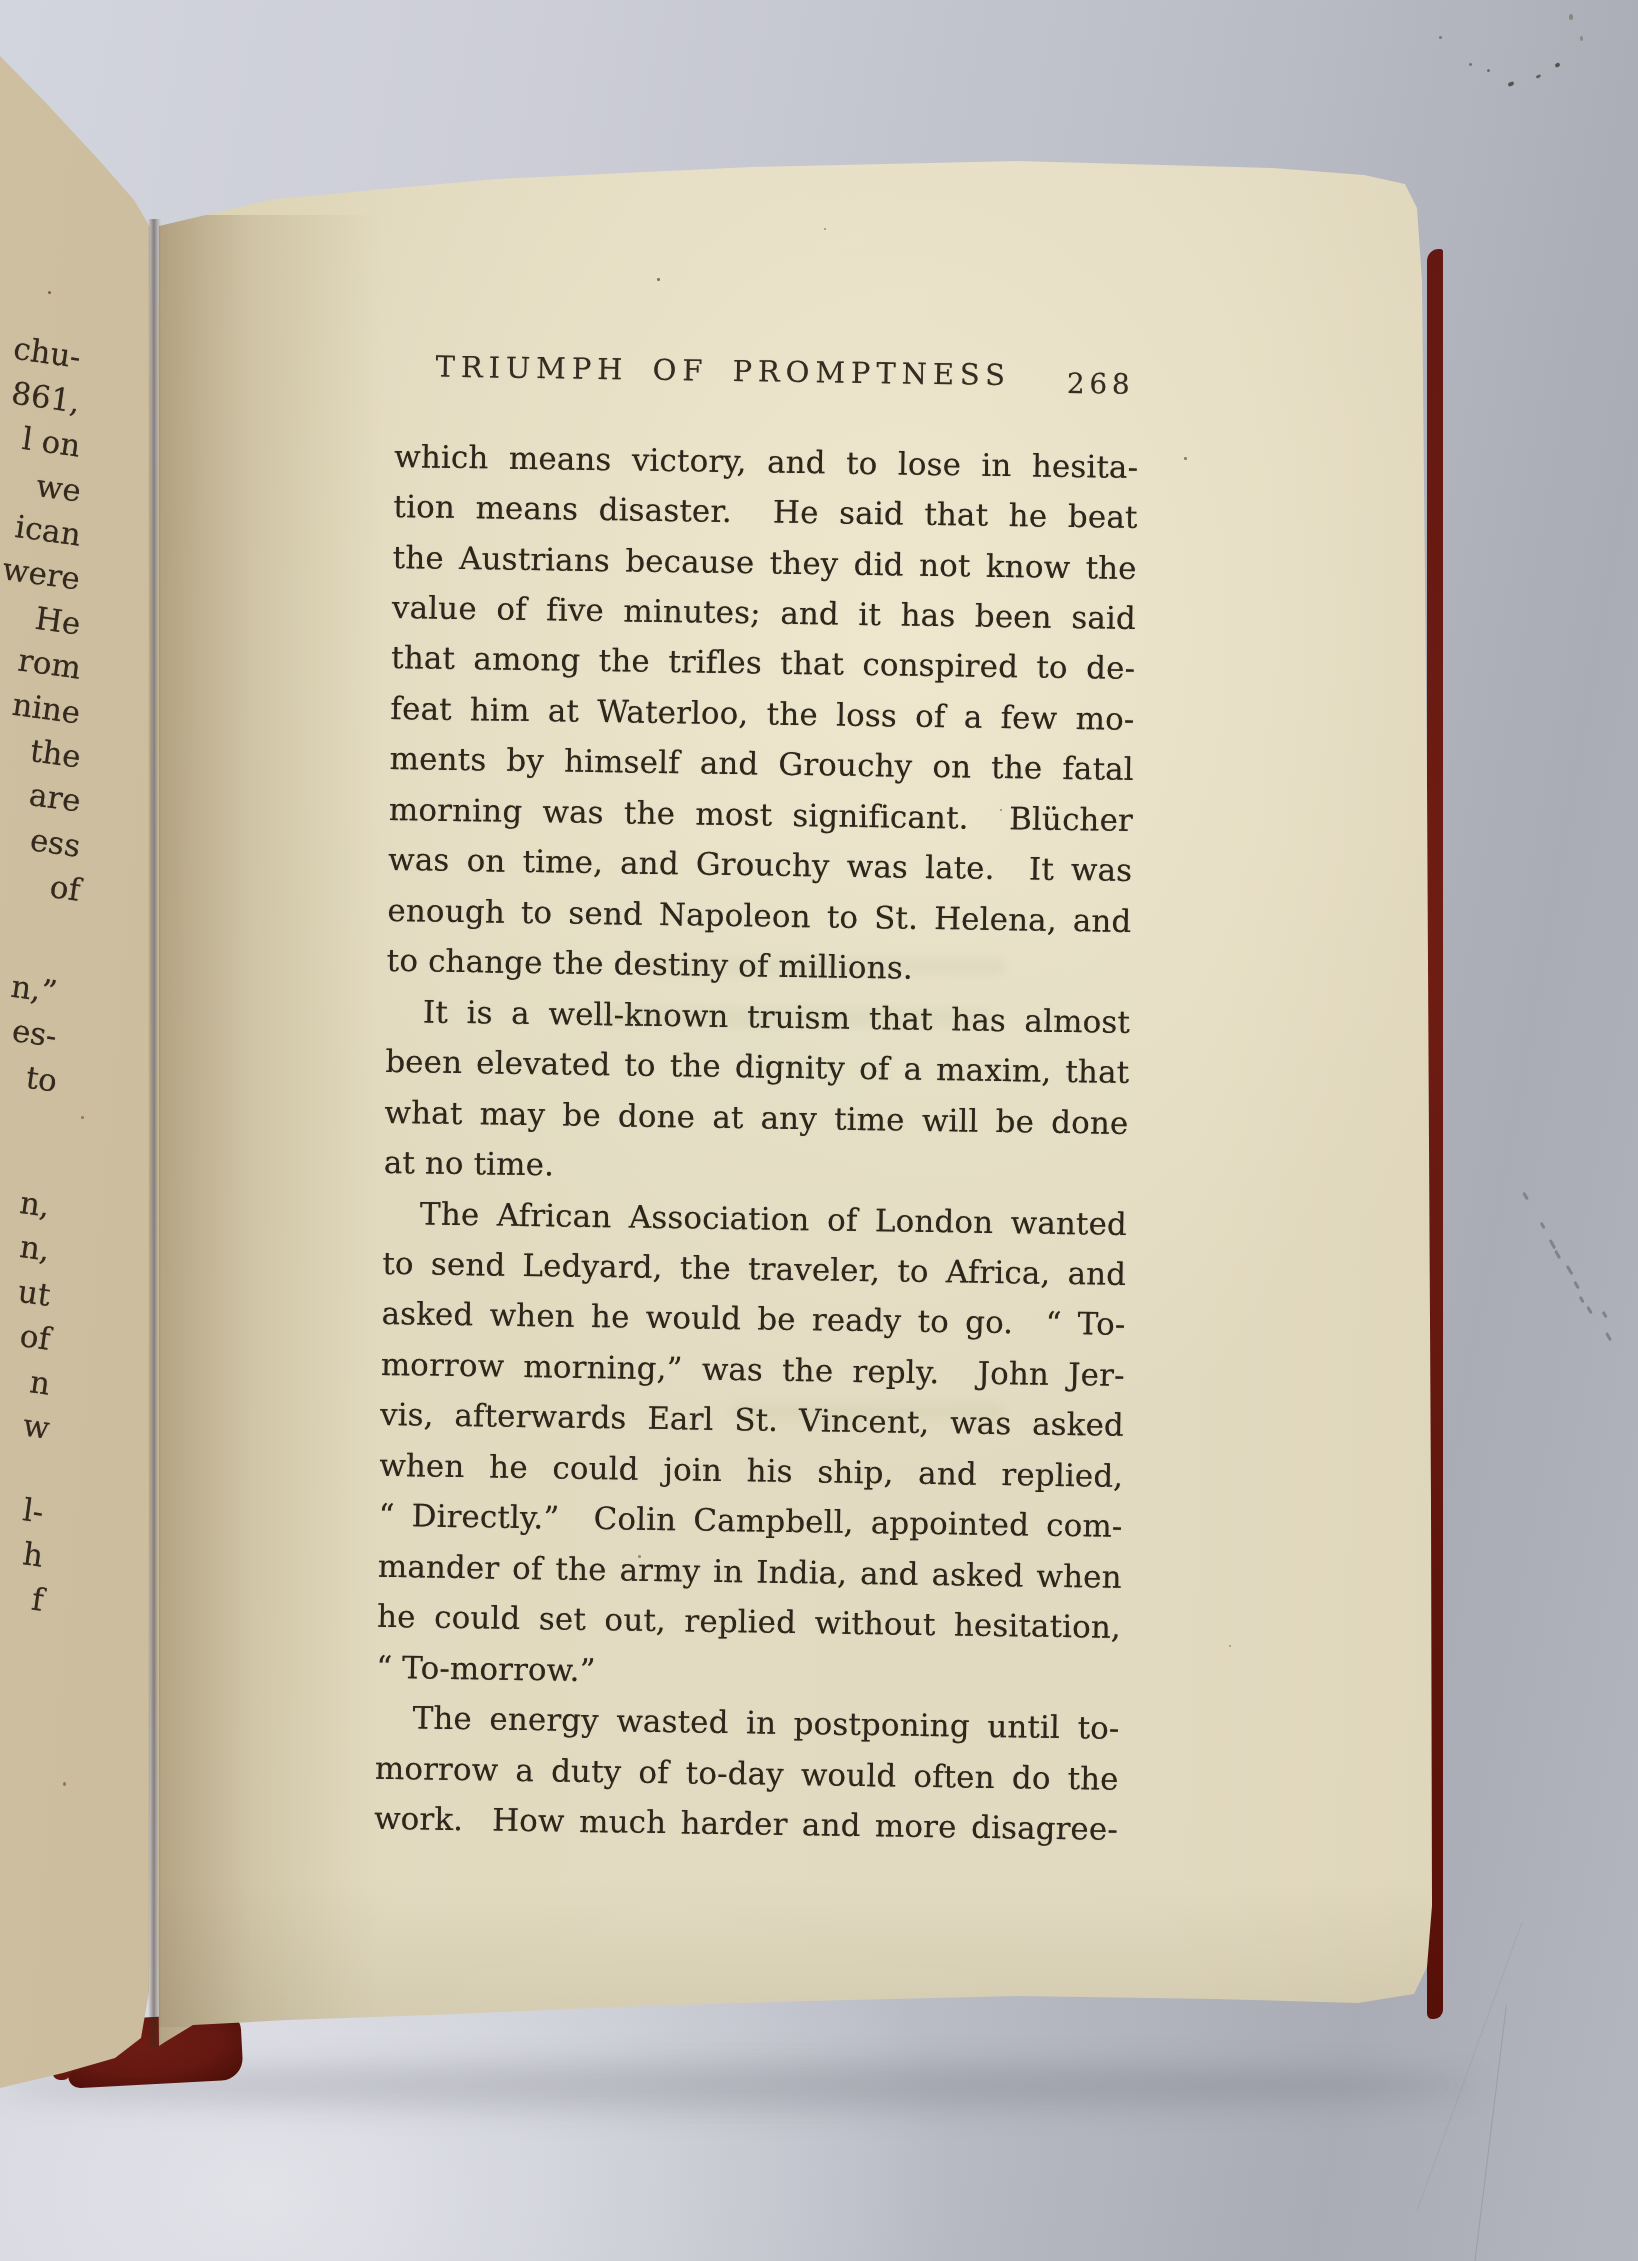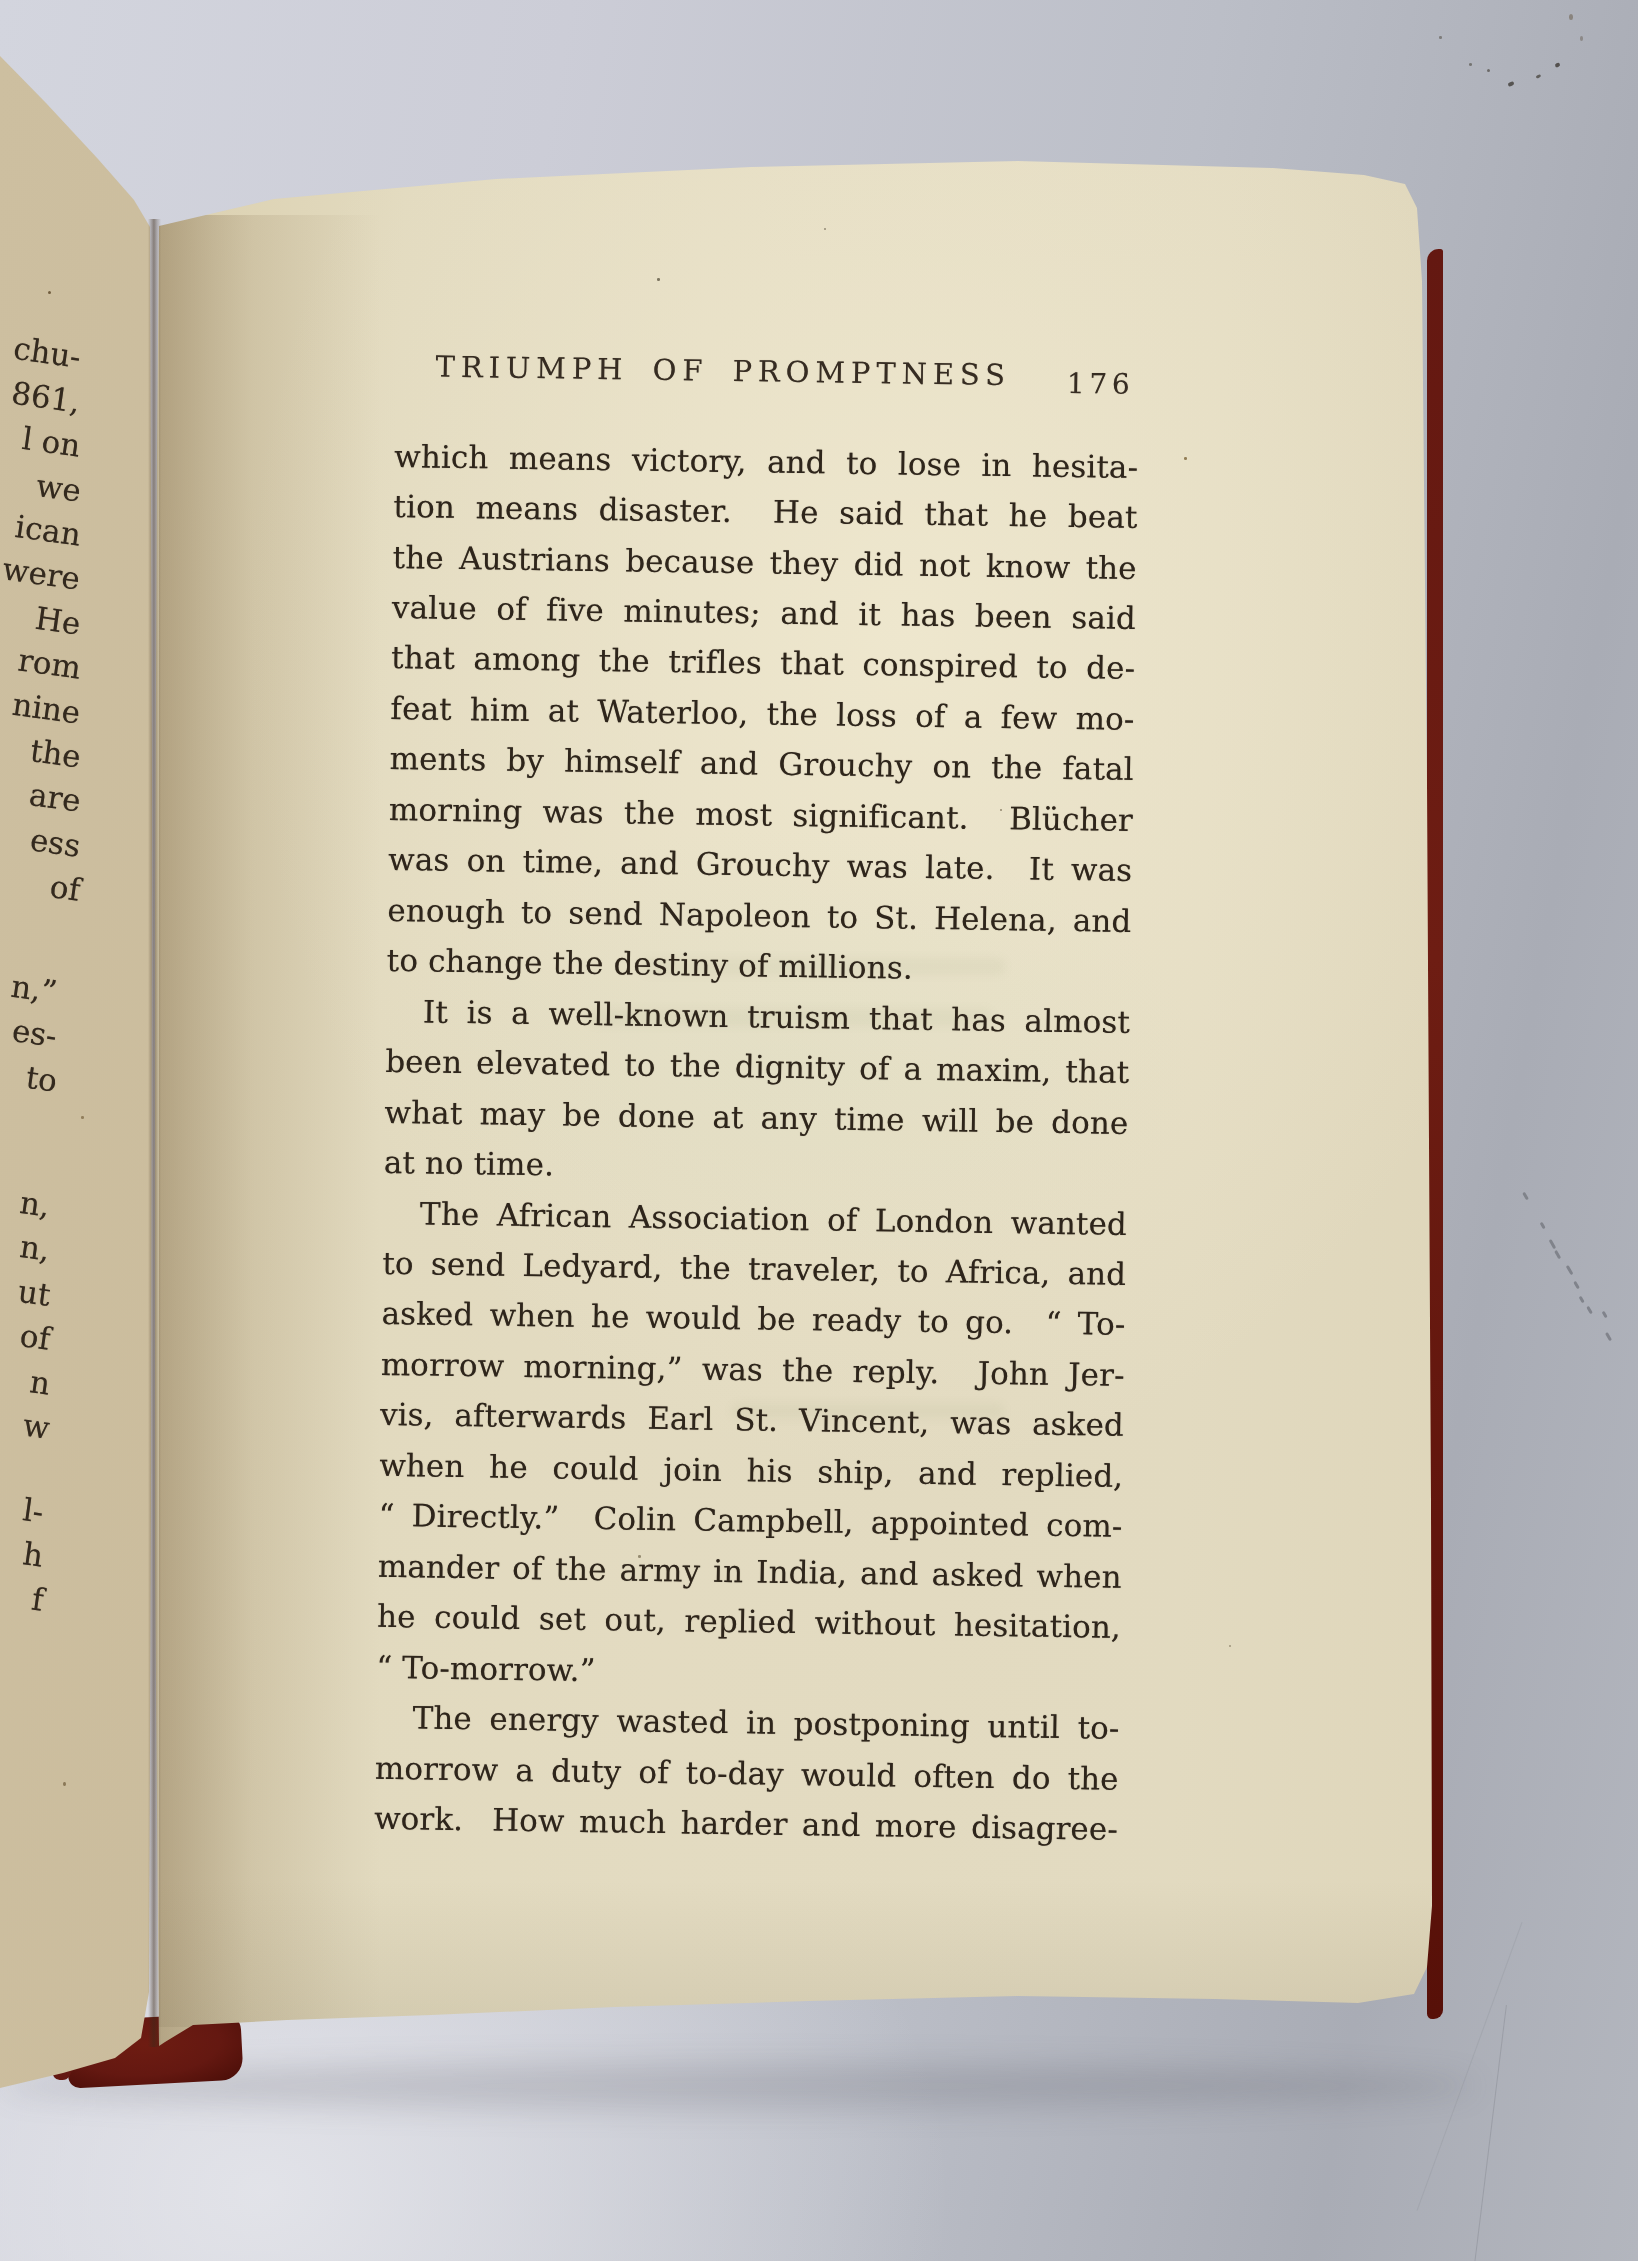--- a/index.html
+++ b/index.html
@@ -170,21 +170,21 @@
     <span class="speck" style="left:638px;top:1555px;width:2.6px;height:2.6px;background:#564a30;opacity:.55;"></span>
     <span class="speck" style="left:1229px;top:1645px;width:2px;height:2px;background:#5c5038;opacity:.5;"></span>
     <span class="speck" style="left:457px;top:1259px;width:2px;height:2px;background:#5c5038;opacity:.5;"></span>
   </div>
 
   <div class="crease"></div>
 
   <div class="page-content">
     <div>
       <span class="header-title">TRIUMPH OF PROMPTNESS</span>
-      <span class="page-number">176</span>
+      <span class="page-number">268</span>
     </div>
     <div id="body-lines">
         <div class="body-line just" style="top: 97px;">which means victory, and to lose in hesita-</div>
         <div class="body-line just" style="top: 147px;">tion means disaster.  He said that he beat</div>
         <div class="body-line just" style="top: 198px;">the Austrians because they did not know the</div>
         <div class="body-line just" style="top: 248px;">value of five minutes; and it has been said</div>
         <div class="body-line just" style="top: 298px;">that among the trifles that conspired to de-</div>
         <div class="body-line just" style="top: 349px;">feat him at Waterloo, the loss of a few mo-</div>
         <div class="body-line just" style="top: 399px;">ments by himself and Grouchy on the fatal</div>
         <div class="body-line just" style="top: 450px;">morning was the most significant.  Blücher</div>

